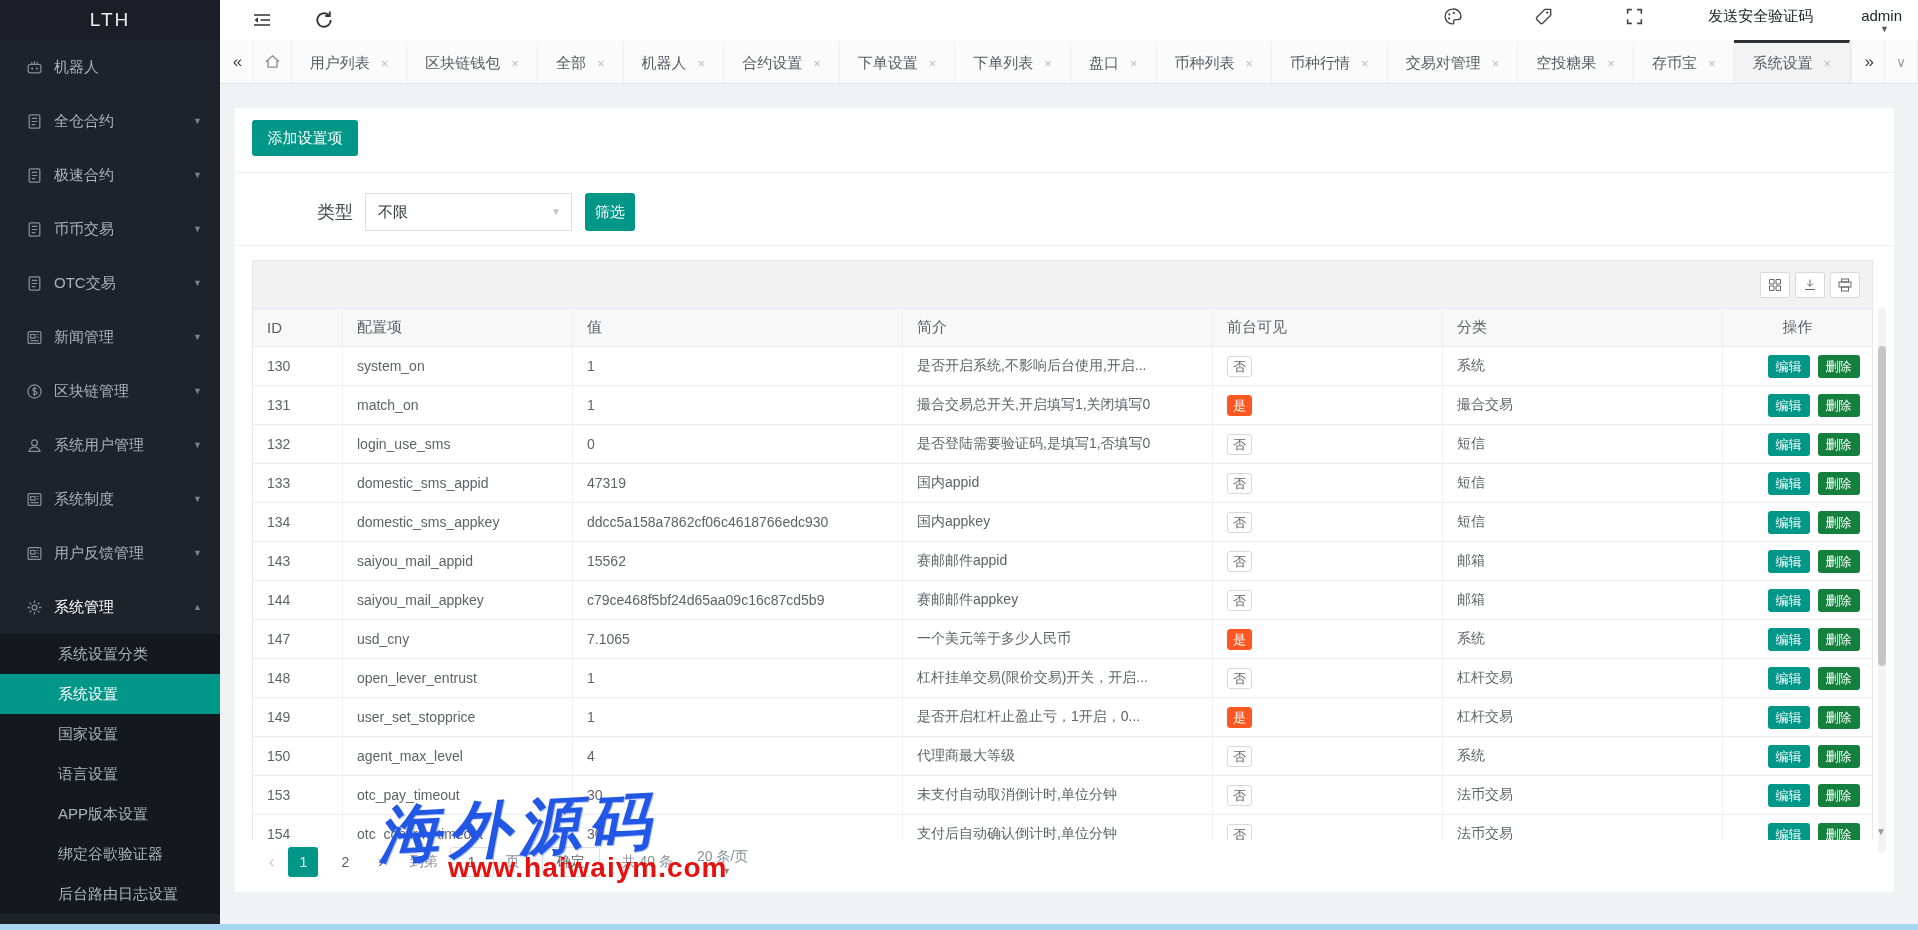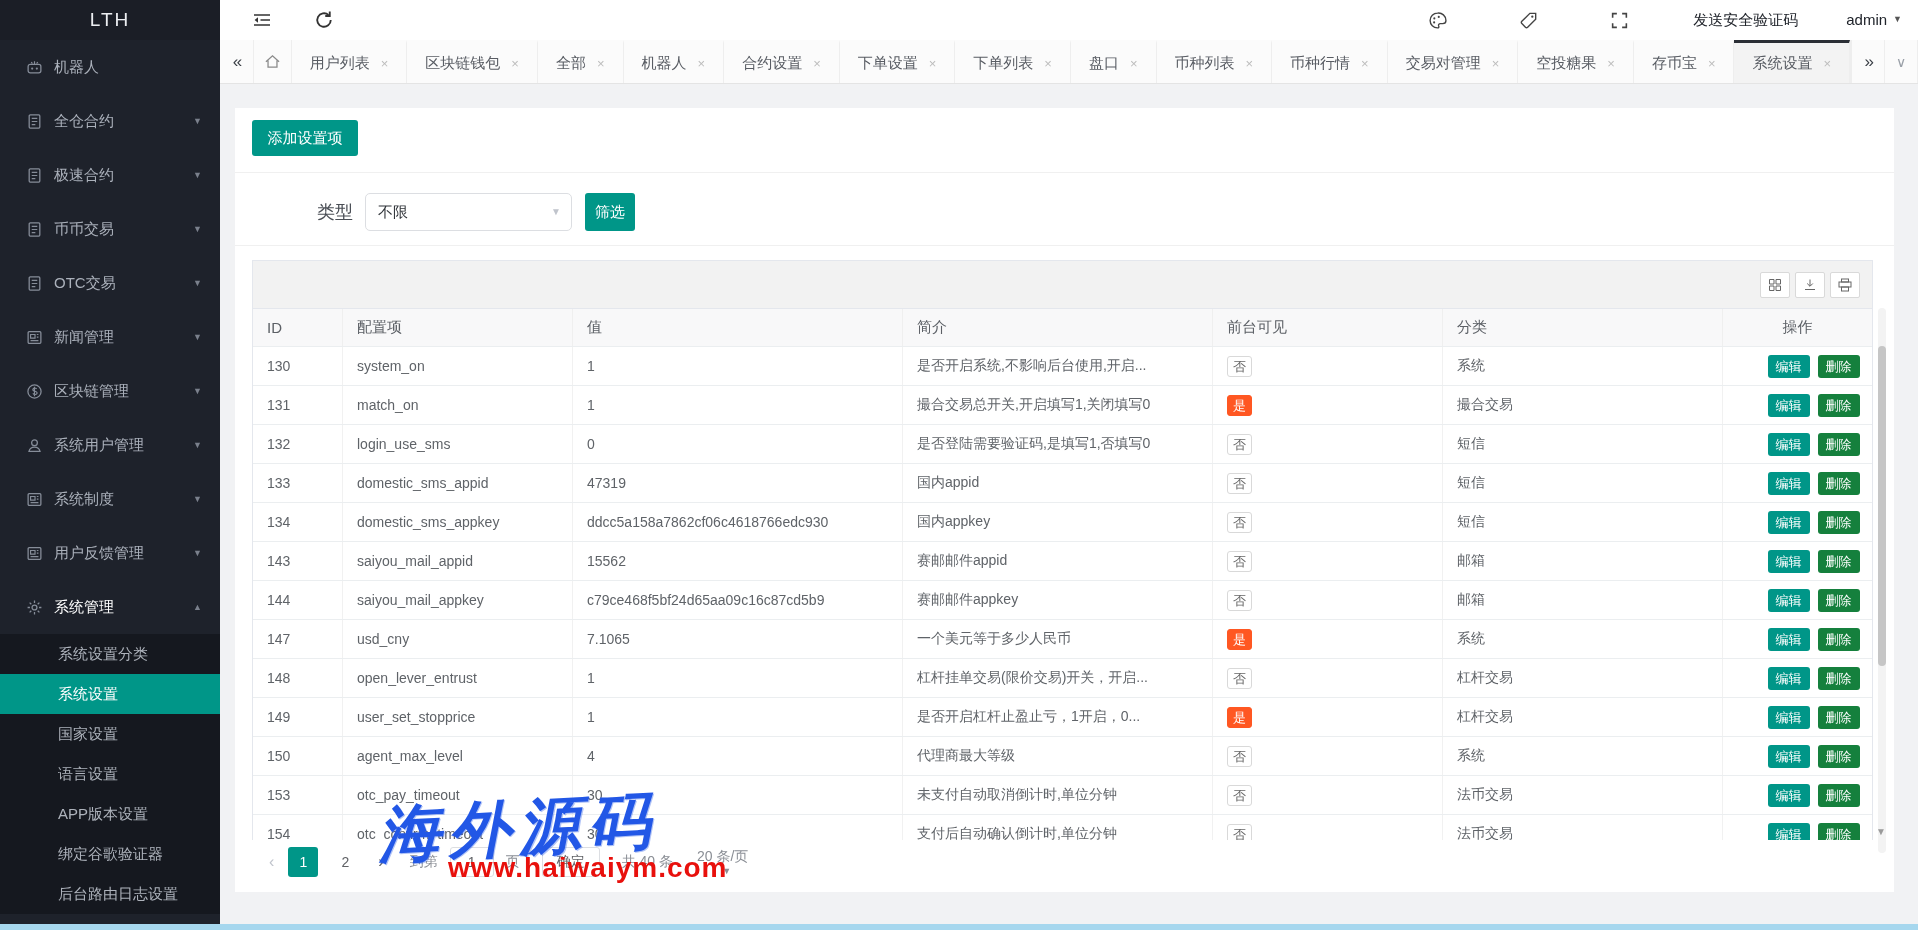--- a/index.html
+++ b/index.html
@@ -20,21 +20,21 @@
 
   
   .topbar { position:absolute; left:220px; top:0; width:1698px; height:40px; background:#fff; display:flex; align-items:center; }
   .tb-icon { width:20px; height:20px; cursor:pointer; flex:none; }
   .tb-icon svg { width:100%; height:100%; display:block; }
   .tb-collapse { margin-left:32px; }
   .tb-refresh { margin-left:42px; }
   .tb-right { margin-left:auto; display:flex; align-items:flex-start; }
   .tb-right .tb-icon { width:19px; height:19px; margin-left:72px; }
   .tb-send { margin-left:64px; font-size:15px; color:#20242b; cursor:pointer; }
-  .tb-user { margin:0 16px 0 48px; font-size:15px; color:#20242b; cursor:pointer; display:flex; align-items:center; }
+  .tb-user { margin:0 16px 0 48px; font-size:15px; color:#20242b; cursor:pointer; display:flex; align-items:center;flex-direction:column; }
   .tb-user .caret { font-size:9px; color:#555; margin-left:6px; }
 
   
   .tabbar { position:absolute; left:220px; top:40px; width:1698px; height:44px; background:#fbfbfb; border-bottom:1px solid #e4e4e4; display:flex; align-items:stretch; z-index:4; }
   .tabbar > div, .tabs > div { border-right:1px solid #eeeeee; }
   .tab-arrow { width:52px; display:flex; align-items:center; justify-content:center; font-size:17px; color:#3a3f46; cursor:pointer; letter-spacing:-2px; }
   .tab-home { width:58px; display:flex; align-items:center; justify-content:center; cursor:pointer; }
   .tab-home svg { width:17px; height:17px; }
   .tabs { display:flex; align-items:stretch; }
   .tab { display:flex; align-items:center; padding:0 18px; font-size:15px; color:#585c63; cursor:pointer; white-space:nowrap; border-top:3px solid transparent; }
@@ -43,21 +43,21 @@
   .tab-end { margin-left:auto !important; border-left:1px solid #eeeeee; }
   .tab-chev { width:50px; display:flex; align-items:center; justify-content:center; color:#9aa0a8; font-size:14px; cursor:pointer; }
 
   
   .panel { position:absolute; left:235px; top:108px; width:1659px; height:784px; background:#fff; }
   .btn { border:none; cursor:pointer; font-family:Liberation Serif, serif; }
   .add-btn { position:absolute; left:17px; top:12px; width:106px; height:36px; background:#009688; color:#fff; font-size:15px; border-radius:3px; }
   .divider1 { position:absolute; left:0; right:0; top:64px; border-top:1px solid #f0f0f0; }
   .divider2 { position:absolute; left:0; right:0; top:137px; border-top:1px solid #f0f0f0; }
   .type-label { position:absolute; left:50px; top:85px; width:68px; line-height:38px; text-align:right; font-size:18px; color:#4a4e55; }
-  .type-select { position:absolute; left:130px; top:85px; width:207px; height:38px; border:1px solid #dcdee2; border-radius:5px; line-height:36px; padding-left:12px; font-size:15px; color:#2f3338; cursor:pointer; background:#fff; }
+  .type-select { position:absolute; left:130px; top:85px; width:207px; height:38px; border:1px solid #dcdee2; border-radius:0; line-height:36px; padding-left:12px; font-size:15px; color:#2f3338; cursor:pointer; background:#fff; }
   .type-select .sel-caret { position:absolute; right:10px; top:0; color:#c0c4cc; font-size:10px; }
   .filter-btn { position:absolute; left:350px; top:85px; width:50px; height:38px; background:#009688; color:#fff; font-size:15px; border-radius:3px; }
 
   
   .table-wrap { position:absolute; left:17px; top:152px; width:1621px; height:594px; border:1px solid #e4e7ed; overflow:hidden; background:#fff; }
   .t-toolbar { height:48px; background:#f2f2f2; border-bottom:1px solid #e4e7ed; display:flex; align-items:center; justify-content:flex-end; padding-right:12px; }
   .tool-btn { width:30px; height:26px; background:#fff; border:1px solid #d9d9d9; border-radius:2px; margin-left:5px; display:flex; align-items:center; justify-content:center; cursor:pointer; }
   .tool-btn svg { width:14px; height:14px; }
   .thead { height:38px; background:#f8f8f9; display:flex; align-items:stretch; border-bottom:1px solid #ebeef0; }
   .th { display:flex; align-items:center; padding-left:14px; font-size:15px; color:#5c6066; border-right:1px solid #efefef; }

